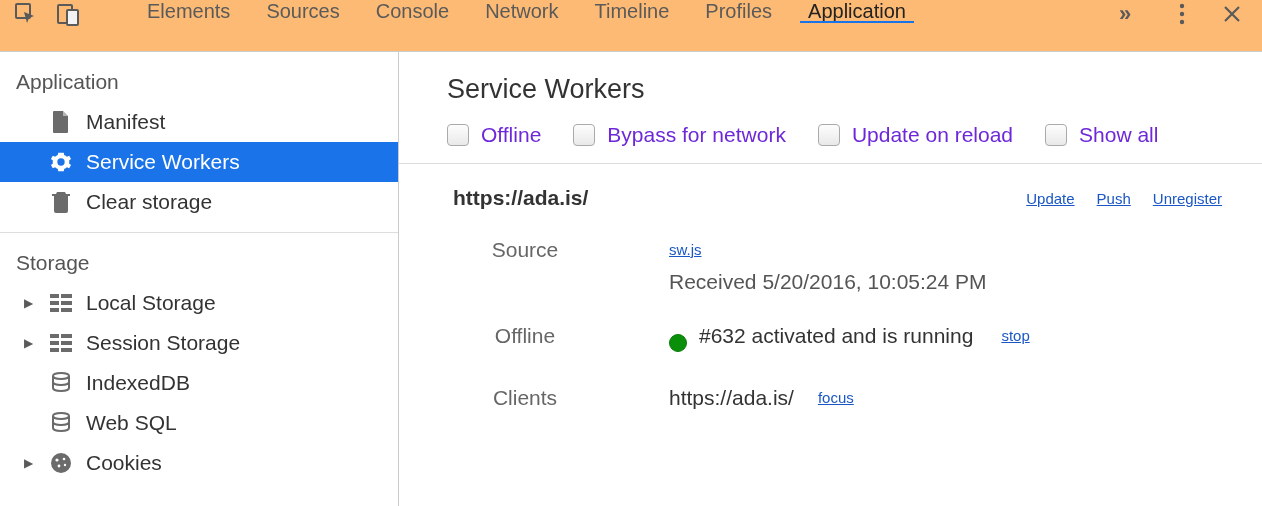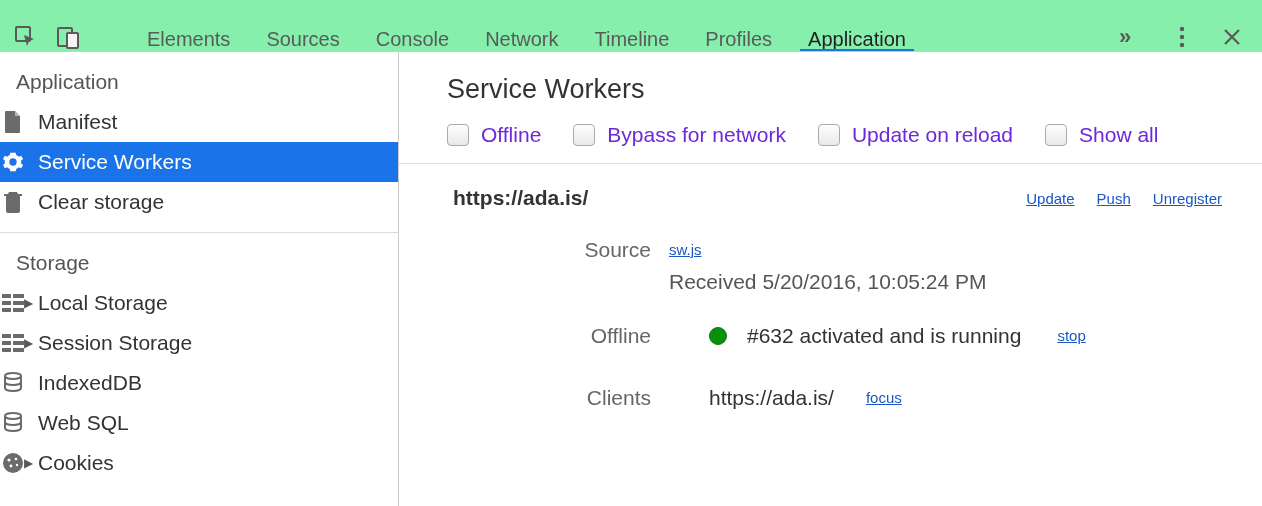--- a/index.html
+++ b/index.html
@@ -8,24 +8,24 @@
     width: 1262px; height: 506px;
     font-family: "Segoe UI", "Helvetica Neue", Arial, sans-serif;
     font-size: 20px;
     color: #333;
     background: #fff;
     overflow: hidden;
   }
   
   .topbar {
     height: 52px;
-    background: #86efac;
+    background: #fdba74;
     border-bottom: 1px solid #ccc;
     display: flex;
-    align-items: flex-end;
+    align-items: flex-start;
   }
   .topbar-left {
     display: flex;
     align-items: center;
     padding: 0 8px 0 12px;
   }
   .topbar-left .icon {
     width: 28px; height: 28px;
     margin-right: 14px;
     color: #5a5a5a;
@@ -89,20 +89,21 @@
   .section-title {
     padding: 18px 16px 8px 16px;
     color: #555;
     font-size: 21px;
   }
   .sidebar hr { border: none; border-top: 1px solid #ddd; margin: 10px 0 0 0; }
   .tree-item {
     display: flex;
     align-items: center;
     height: 40px;
+    padding-left: 48px;
     font-size: 21px;
     color: #333;
     cursor: pointer;
     position: relative;
   }
   .tree-item .disclosure {
     position: absolute;
     left: 24px;
     width: 14px;
     color: #5a5a5a;
@@ -180,36 +181,35 @@
   }
   .detail-row {
     display: flex;
     padding: 6px 0 6px 0;
     align-items: flex-start;
     line-height: 32px;
   }
   .detail-label {
     width: 270px;
     padding-right: 18px;
-    text-align: right;
+    text-align: center;
     color: #666;
     font-size: 21px;
   }
   .detail-val {
     font-size: 21px;
     color: #333;
     display: flex;
     flex-direction: column;
   }
   .detail-val .sub { color: #555; }
   .status-line {
     display: flex;
-    align-items: center;
-    gap: 20px;
-    margin-left: 40px;
+    align-items: flex-end;
+    gap: 12px;
   }
   .status-dot {
     width: 18px; height: 18px;
     border-radius: 50%;
     background: #0a8f0a;
     border: 1px solid #0a7a0a;
   }
   
   .main-scroll::-webkit-scrollbar { width: 18px; background: #f3f3f3; }
   .main-scroll::-webkit-scrollbar-thumb { background: #c4c4c4; }

